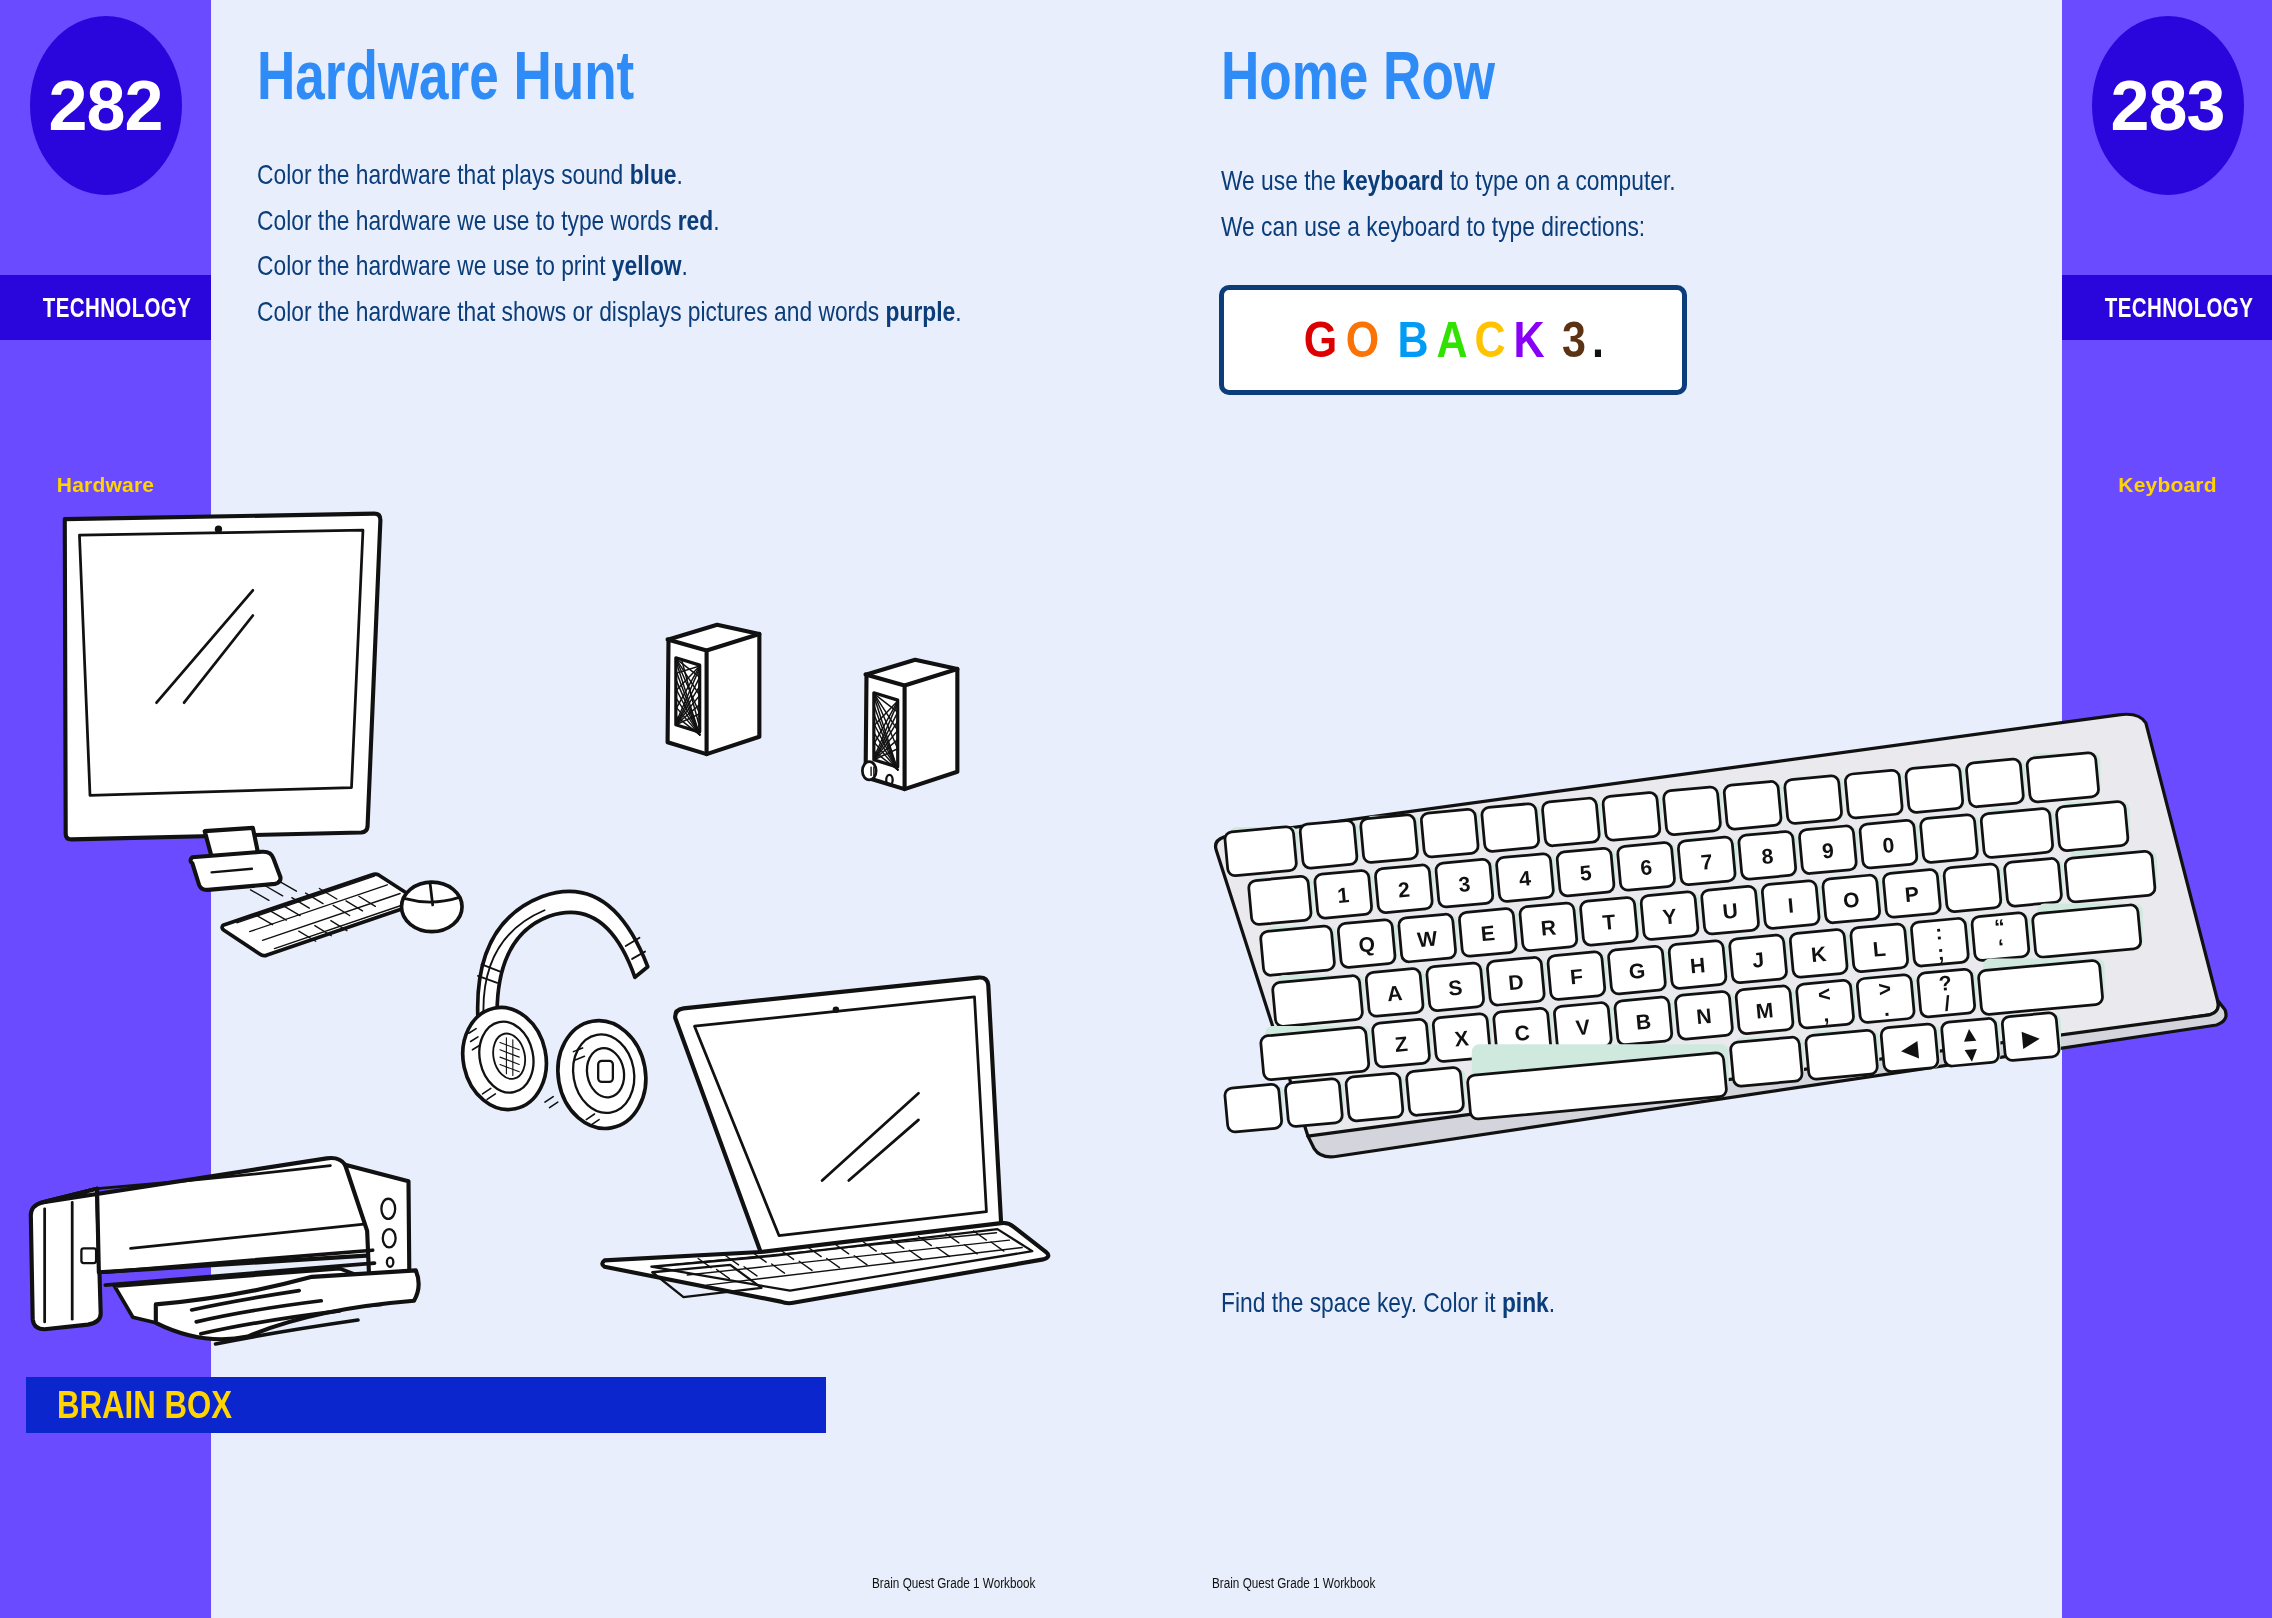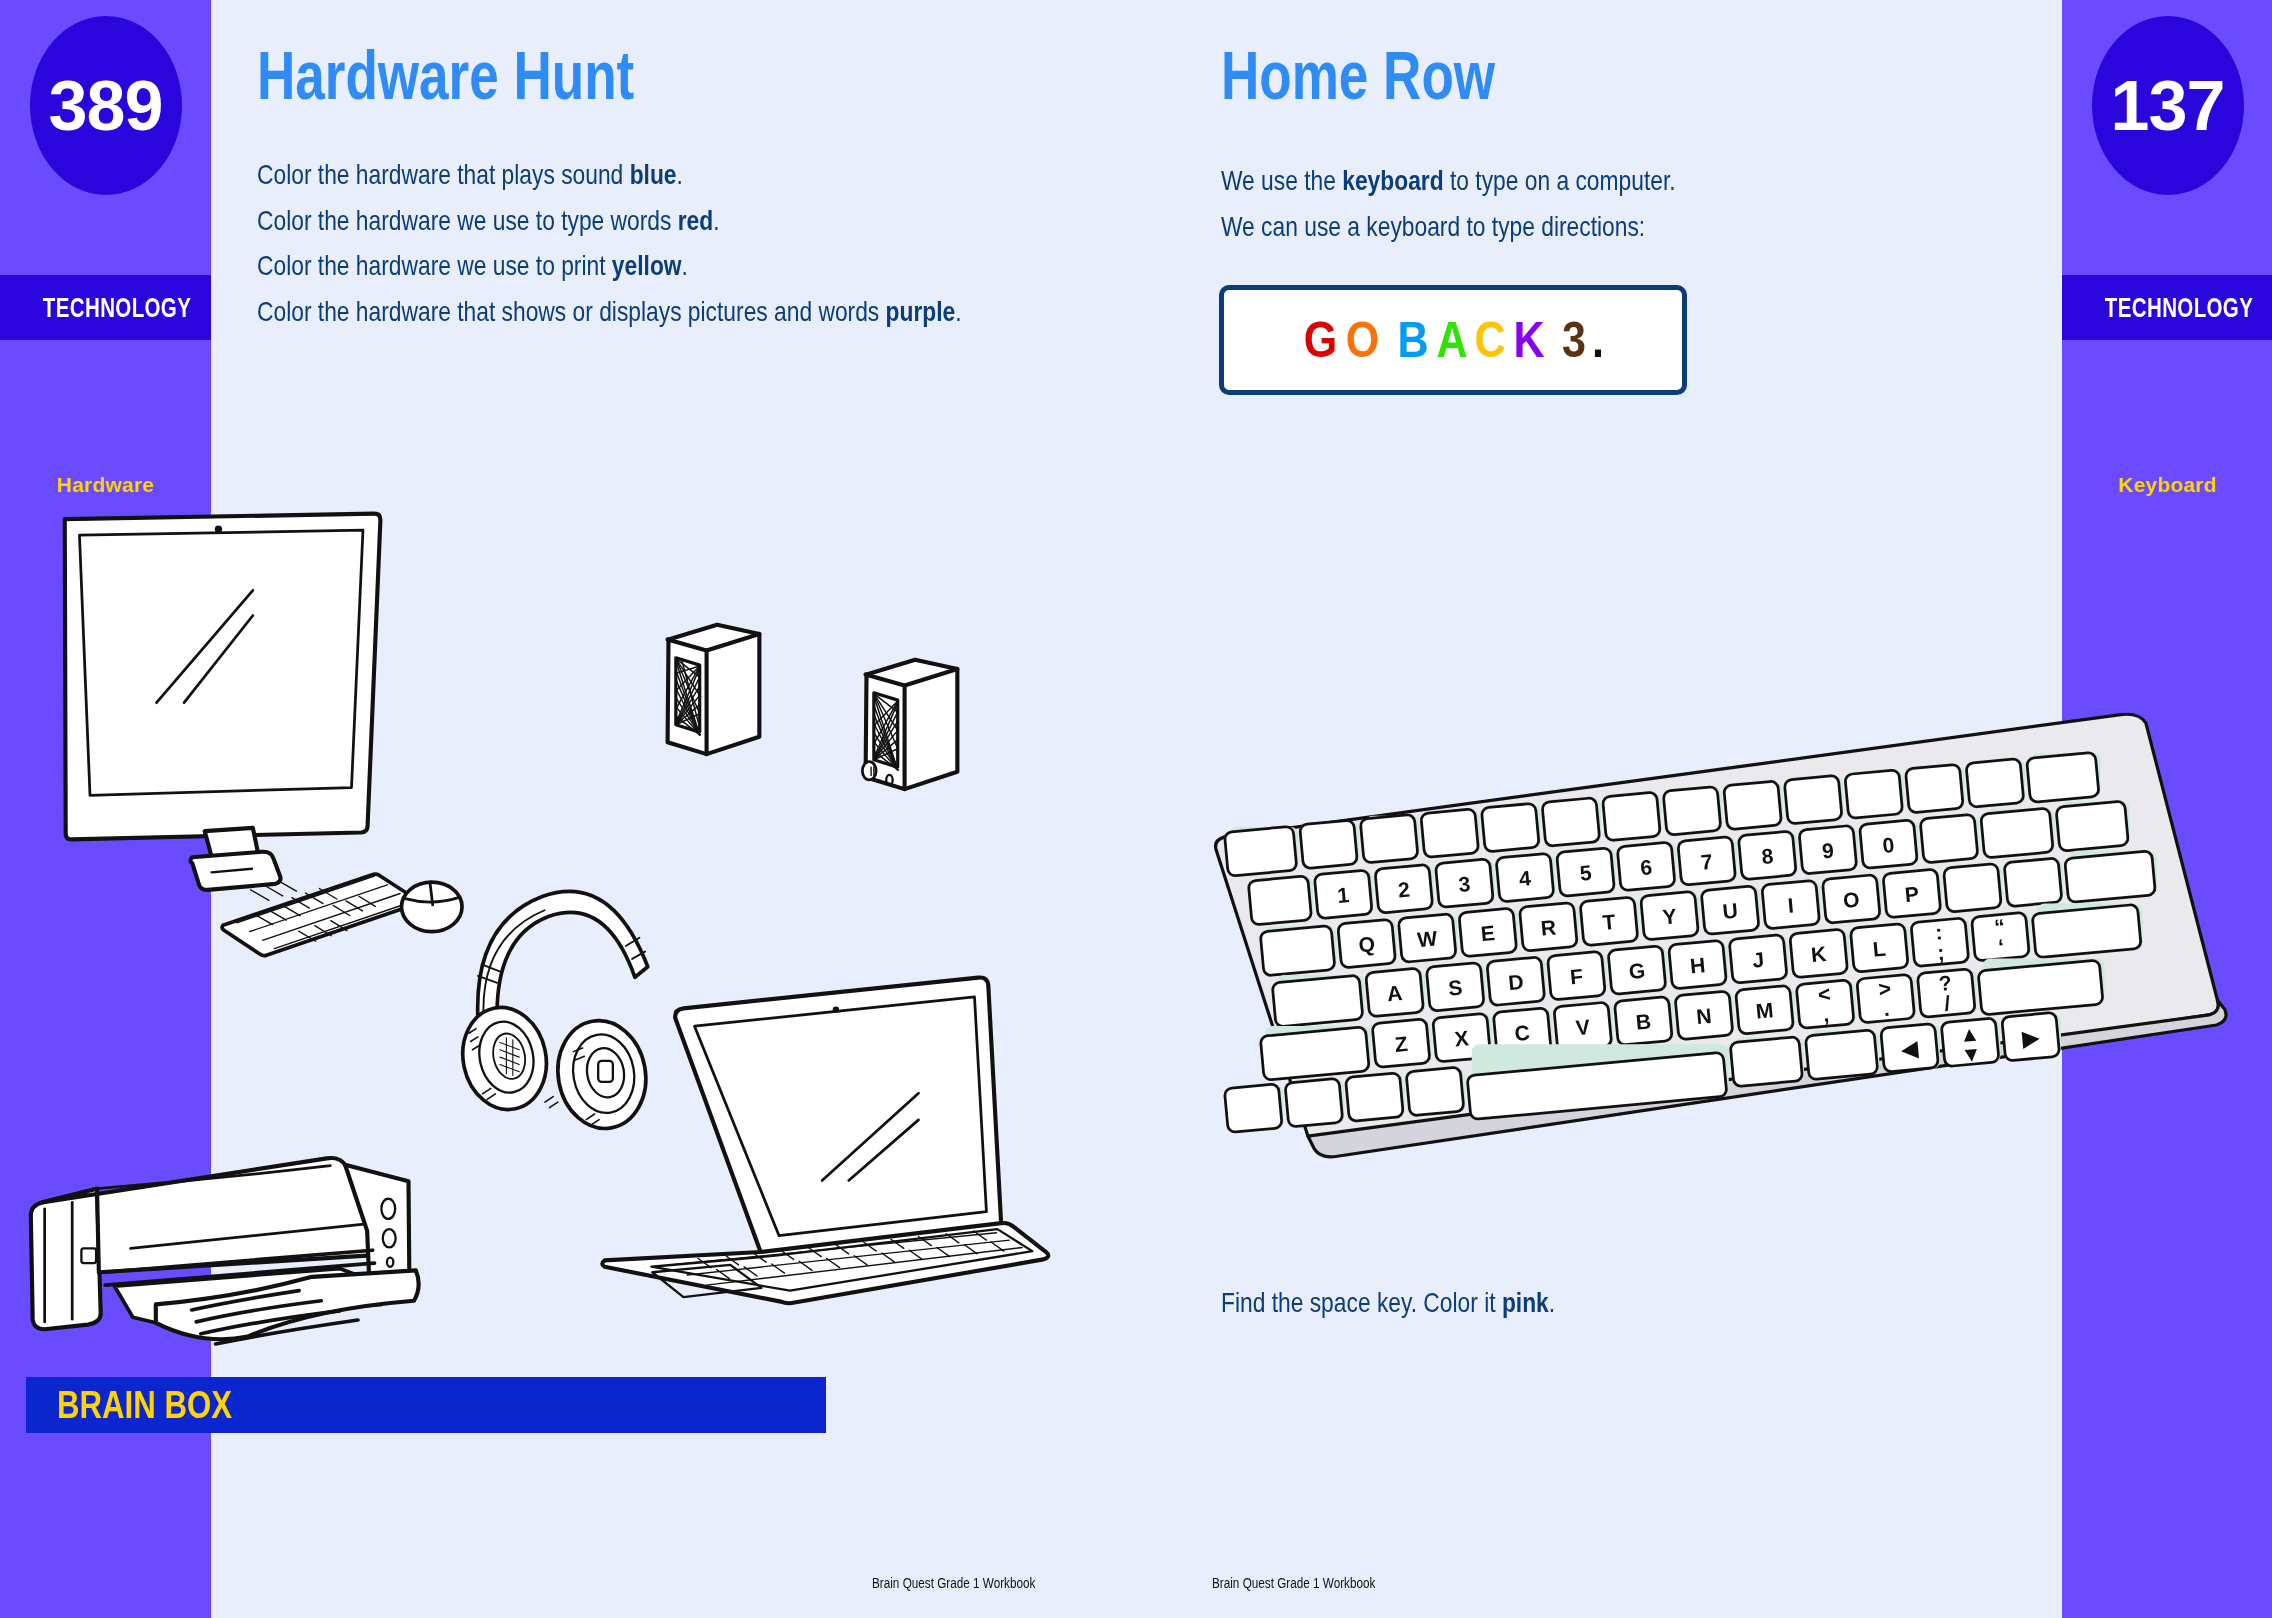--- a/index.html
+++ b/index.html
@@ -135,31 +135,31 @@
 </style>
 </head>
 <body>
 
 <div class="spread">
 
   <div class="page-canvas"></div>
 
   <div class="sidebar left">
     <div class="page-badge">
-      <span>389</span>
+      <span>282</span>
     </div>
     <div class="tech-band">
       <span>TECHNOLOGY</span>
     </div>
     <div class="topic-word">Hardware</div>
   </div>
 
   <div class="sidebar right">
     <div class="page-badge">
-      <span>137</span>
+      <span>283</span>
     </div>
     <div class="tech-band">
       <span>TECHNOLOGY</span>
     </div>
     <div class="topic-word">Keyboard</div>
   </div>
 
   <div class="content" style="left:257px; top:41px;">
     <h1 class="title">Hardware Hunt</h1>
   </div>

